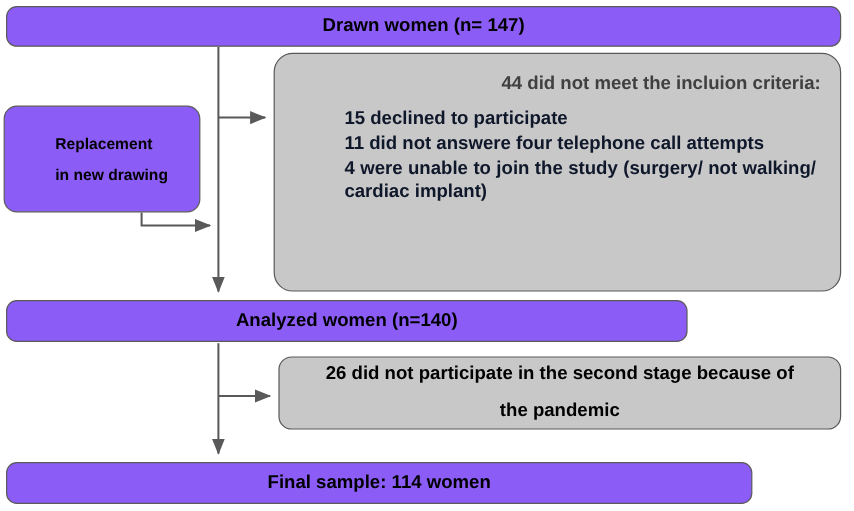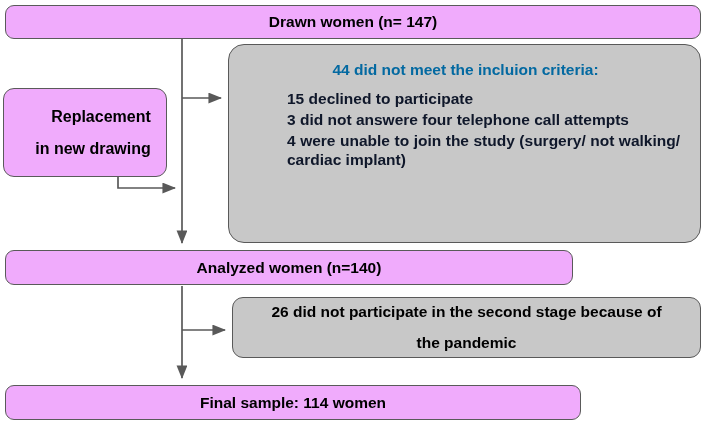--- a/index.html
+++ b/index.html
@@ -32,21 +32,21 @@
   
   .node {
     position: absolute;
     box-sizing: border-box;
     z-index: 2;
     display: flex;
     align-items: center;
     justify-content: center;
   }
   .node-white {
-    background: #f0abfc;
+    background: #8b5cf6;
     border: 1.6px solid #5a5a5a;
     border-radius: 9px;
   }
   .node-gray {
     background: #c8c8c8;
     border: 1.8px solid #595959;
     border-radius: 16px;
   }
 
   .lbl {
@@ -61,51 +61,51 @@
   
   #node-drawn-women {
     left: 5px;  top: 5px;   width: 696px; height: 34px;
   }
   #node-replacement {
     left: 3px;  top: 88px;  width: 164px; height: 89px;
     border-radius: 11px;
   }
   #node-replacement .lbl {
     line-height: 2.0;
-    font-size: 16px;
-    text-align: right;
+    font-size: 13px;
+    text-align: left;
     padding-left: 16px;
   }
   #node-excluded-1 {
     left: 228px; top: 44px; width: 473px; height: 199px;
     display: block;
     padding: 14px 16px 10px 16px;
   }
   #node-analyzed-women {
     left: 5px;  top: 250px; width: 568px; height: 35px;
   }
   #node-excluded-2 {
     left: 232px; top: 297px; width: 469px; height: 61px;
     border-radius: 11px;
     padding: 6px 18px;
   }
   #node-excluded-2 .lbl {
     line-height: 1.95;
   }
   #node-final-sample {
-    left: 5px;  top: 385px; width: 576px; height: 35px;
+    left: 5px;  top: 385px; width: 622px; height: 35px;
   }
 
   
   .excl-head {
-    color: #0369a1;
+    color: #404040;
     font-weight: bold;
     font-size: 15.5px;
     margin: 2px 0 10px 2px;
-    text-align: center;
+    text-align: right;
   }
   .excl-list {
     list-style: none;
     margin: 0;
     padding: 0 4px 0 42px;
   }
   .excl-list li {
     color: #0f172a;
     font-weight: bold;
     font-size: 15.5px;
@@ -154,21 +154,21 @@
 
   <div class="node node-white" id="node-replacement">
     <span class="lbl">Replacement
 in new drawing</span>
   </div>
 
   <div class="node node-gray" id="node-excluded-1">
     <div class="excl-head">44 did not meet the incluion criteria:</div>
     <ul class="excl-list">
       <li>15 declined to participate</li>
-      <li>3 did not answere four telephone call attempts</li>
+      <li>11 did not answere four telephone call attempts</li>
       <li>4 were unable to join the study (surgery/ not walking/ cardiac implant)</li>
     </ul>
   </div>
 
   <div class="node node-white" id="node-analyzed-women">
     <span class="lbl">Analyzed women (n=140)</span>
   </div>
 
   <div class="node node-gray" id="node-excluded-2">
     <span class="lbl">26 did not participate in the second stage because of

